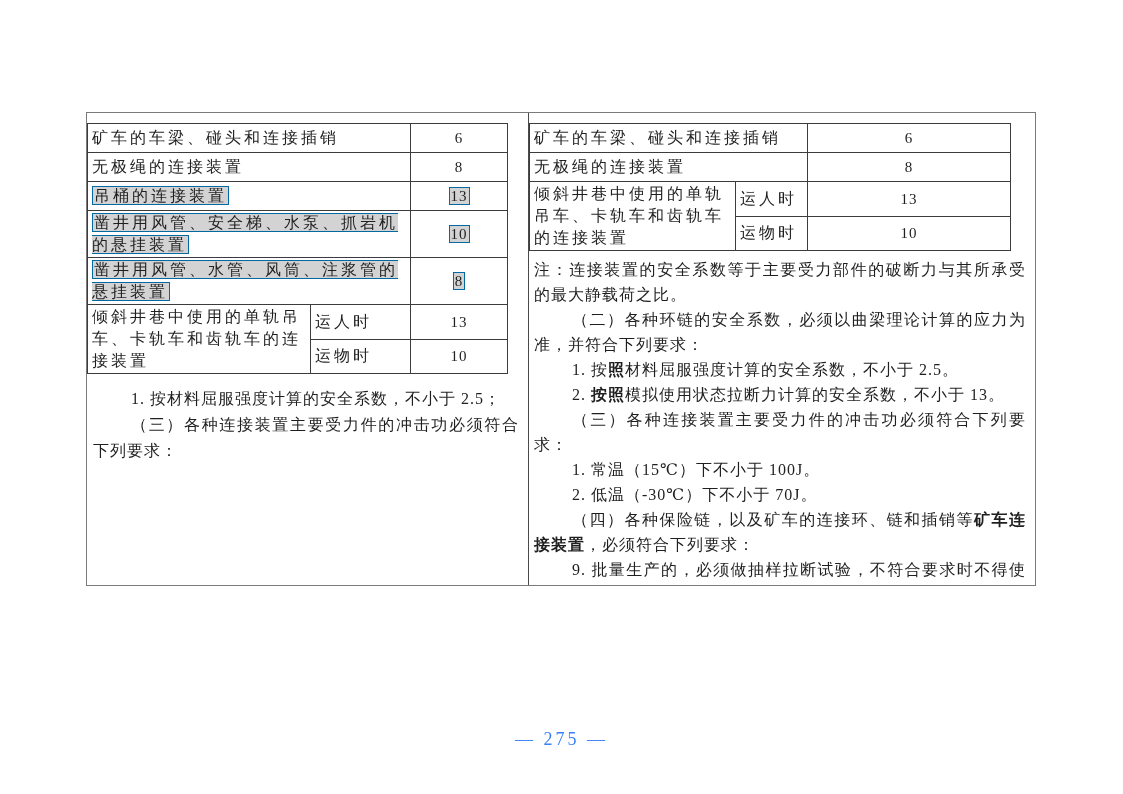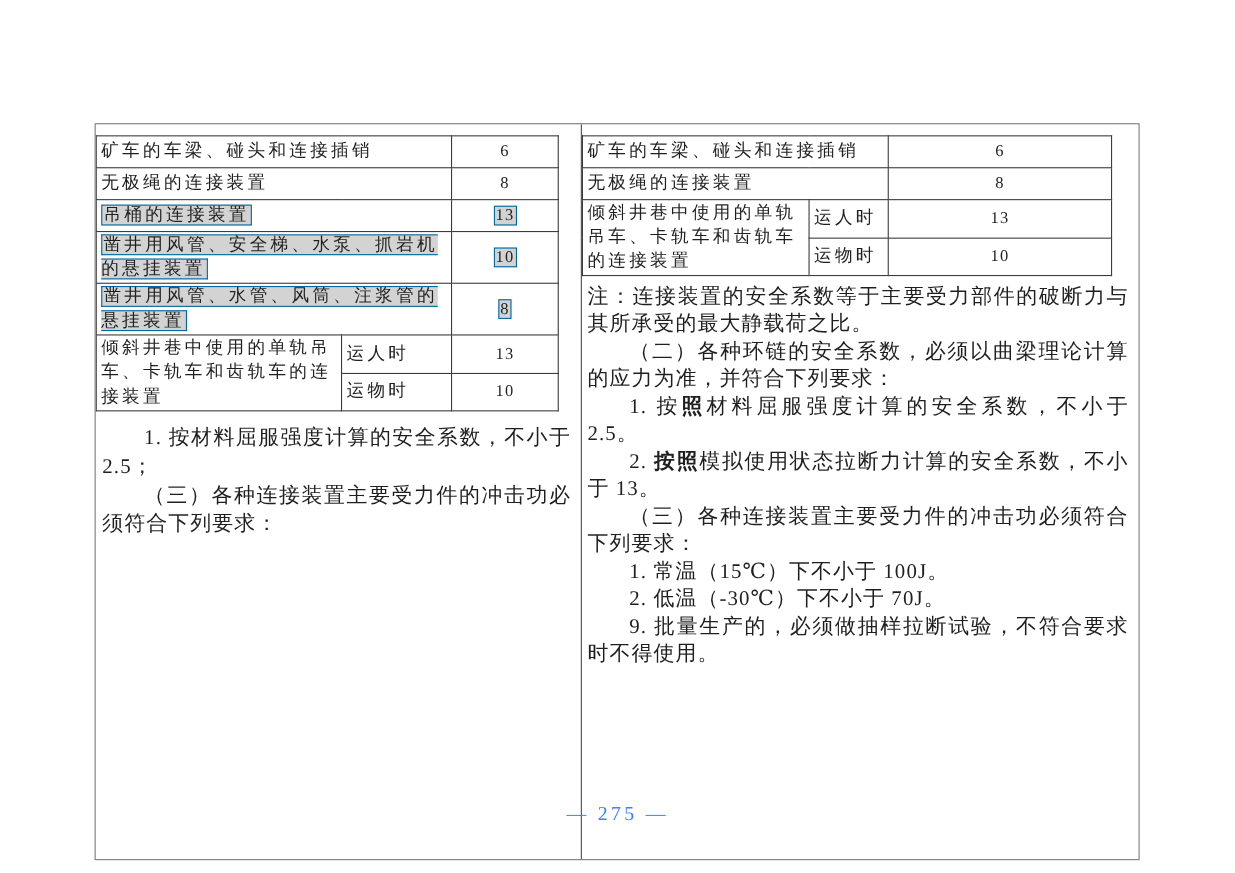--- a/index.html
+++ b/index.html
@@ -2,40 +2,40 @@
 <html><head>
 <meta charset="utf-8">
 <style>
   html,body{margin:0;padding:0;}
   body{
     width:1123px;height:794px;background:#ffffff;position:relative;
     font-family:"Liberation Serif","DejaVu Serif",serif;color:#1f1f1f;
     overflow:hidden;
   }
   .compare-box{
-    position:absolute;left:86px;top:112px;width:950px;height:670px;
+    position:absolute;left:86px;top:112px;width:950px;height:474px;
     border:1px solid #7a7a7a;box-sizing:border-box;display:flex;background:#fff;
   }
   .col{box-sizing:border-box;overflow:hidden;}
   .col-l{width:442px;border-right:1px solid #4a4a4a;}
   .col-r{flex:1;}
   table.tbl{border-collapse:collapse;margin-top:10px;table-layout:fixed;}
   .tbl td{
     border:1px solid #3c3c3c;height:26px;padding:1px 4px;
     font-size:16px;letter-spacing:3px;line-height:22px;vertical-align:middle;
   }
   .tbl td.val{text-align:center;letter-spacing:1px;font-size:15px;}
   .tbl-l{width:420px;}
   .tbl-r{width:481px;}
   .ins{
     background:#d3d3d3;border:1px solid #0369a1;padding:0 1px;
   }
   .b{font-weight:bold;}
   .txt{
-    padding:12px 9px 0 6px;font-size:19px;line-height:26px;
+    padding:12px 9px 0 6px;font-size:16px;line-height:26px;
     text-align:justify;letter-spacing:1px;
   }
   .col-r .txt{padding-top:6px;line-height:25px;padding-left:5px;}
   .txt p{margin:0;}
   .txt p.ind{text-indent:38px;}
   .page-number{
     position:absolute;top:729px;left:0;width:100%;text-align:center;
     font-size:18px;letter-spacing:3px;color:#3b82f6;
   }
 </style>
@@ -118,19 +118,20 @@
     </tbody>
       </table>
     <div class="txt">
       <p><span>注：连接装置的安全系数等于主要受力部件的破断力与其所承受的最大静载荷之比。</span></p>
       <p class="ind"><span>（二）各种环链的安全系数，必须以曲梁理论计算的应力为准，并符合下列要求：</span></p>
       <p class="ind"><span>1. 按</span><span class="b">照</span><span>材料屈服强度计算的安全系数，不小于 2.5。</span></p>
       <p class="ind"><span>2. </span><span class="b">按照</span><span>模拟使用状态拉断力计算的安全系数，不小于 13。</span></p>
       <p class="ind"><span>（三）各种连接装置主要受力件的冲击功必须符合下列要求：</span></p>
       <p class="ind"><span>1. 常温（15℃）下不小于 100J。</span></p>
       <p class="ind"><span>2. 低温（-30℃）下不小于 70J。</span></p>
+      <p class="ind"><span>（四）各种保险链，以及矿车的连接环、链和插销等</span><span class="b">矿车连接装置</span><span>，必须符合下列要求：</span></p>
       <p class="ind"><span>9. 批量生产的，必须做抽样拉断试验，不符合要求时不得使用。</span></p>
     </div>
   </div>
 
 </div>
 
 <div class="page-number">— 275 —</div>
 
 </body></html>

